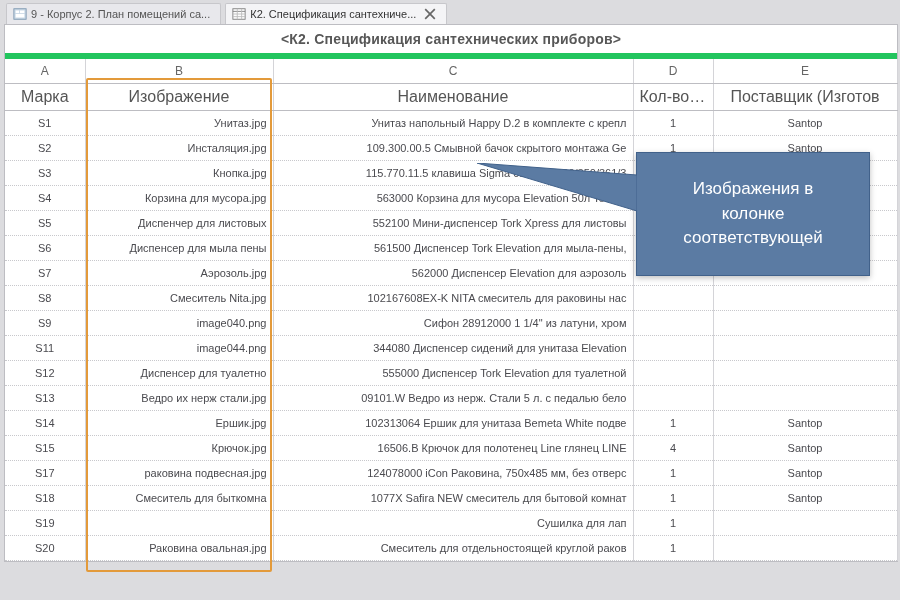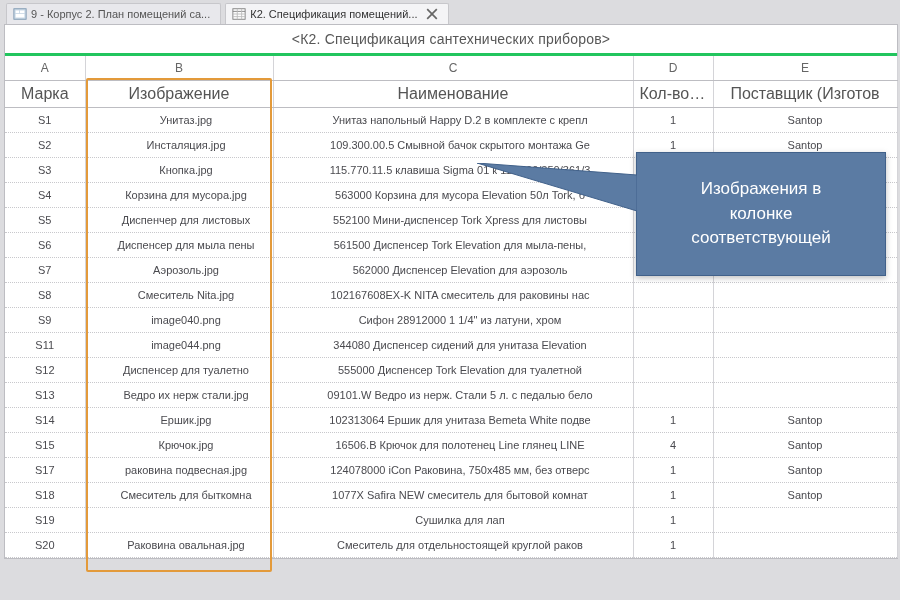--- a/index.html
+++ b/index.html
@@ -57,26 +57,26 @@
   
   .sheet {
     position: absolute;
     left: 4px; top: 24px;
     width: 892px;
     background: #fff;
     border: 1px solid #bdbdc2;
   }
   .titlecell {
     height: 28px;
-    border-bottom: 3px solid #22c55e;
+    border-bottom: 6px solid #22c55e;
     display: flex;
     align-items: center;
     justify-content: center;
     font-family: "Segoe UI Semibold", "Segoe UI", sans-serif;
-    font-weight: 400;
+    font-weight: 700;
     font-size: 14px;
     color: #575757;
     letter-spacing: 0.2px;
     white-space: nowrap;
   }
   table {
     border-collapse: collapse;
     width: 100%;
     table-layout: fixed;
   }
@@ -107,38 +107,38 @@
   thead tr.headers th {
     font-size: 16px;
     height: 22px;
   }
   col.colA { width: 80px; }
   col.colB { width: 188px; }
   col.colC { width: 360px; }
   col.colD { width: 80px; }
   col.colE { width: 184px; }
   td.center, th.center { text-align: center; }
-  td.left { text-align: center; padding-left: 20px; }
+  td.left { text-align: right; padding-left: 20px; }
   
   .col-highlight {
     position: absolute;
     pointer-events: none;
     border: 2px solid #e39a3a;
     border-radius: 2px;
     box-sizing: border-box;
   }
   
   .callout {
     position: absolute;
     background: #5b7ba3;
     color: #fff;
     font-size: 17px;
     text-align: center;
     line-height: 1.45;
-    padding: 24px 16px;
+    padding: 24px 8px;
     border: 1px solid #41618a;
     box-shadow: 0 2px 6px rgba(0,0,0,0.25);
     width: 216px;
   }
   .callout-arrow {
     position: absolute;
     left: -160px; top: 10px;
     width: 160px; height: 60px;
     overflow: visible;
   }
@@ -164,21 +164,21 @@
       <span class="icon">
         <svg viewBox="0 0 16 16">
             <rect x="1" y="2" width="14" height="12" fill="#fdfdfd" stroke="#7a7a7a"></rect>
             <line x1="1" y1="5" x2="15" y2="5" stroke="#7a7a7a"></line>
             <line x1="1" y1="8" x2="15" y2="8" stroke="#bcbcbc"></line>
             <line x1="1" y1="11" x2="15" y2="11" stroke="#bcbcbc"></line>
             <line x1="6" y1="2" x2="6" y2="14" stroke="#bcbcbc"></line>
             <line x1="11" y1="2" x2="11" y2="14" stroke="#bcbcbc"></line>
           </svg>
       </span>
-      <span>К2. Спецификация помещений...</span>
+      <span>К2. Спецификация сантехниче...</span>
       <span class="close">
         <svg viewBox="0 0 10 10">
             <line x1="1" y1="1" x2="9" y2="9" stroke="#666" stroke-width="1.4"></line>
             <line x1="9" y1="1" x2="1" y2="9" stroke="#666" stroke-width="1.4"></line>
           </svg>
       </span>
     </div>
   </div>
 
   <div class="sheet">

